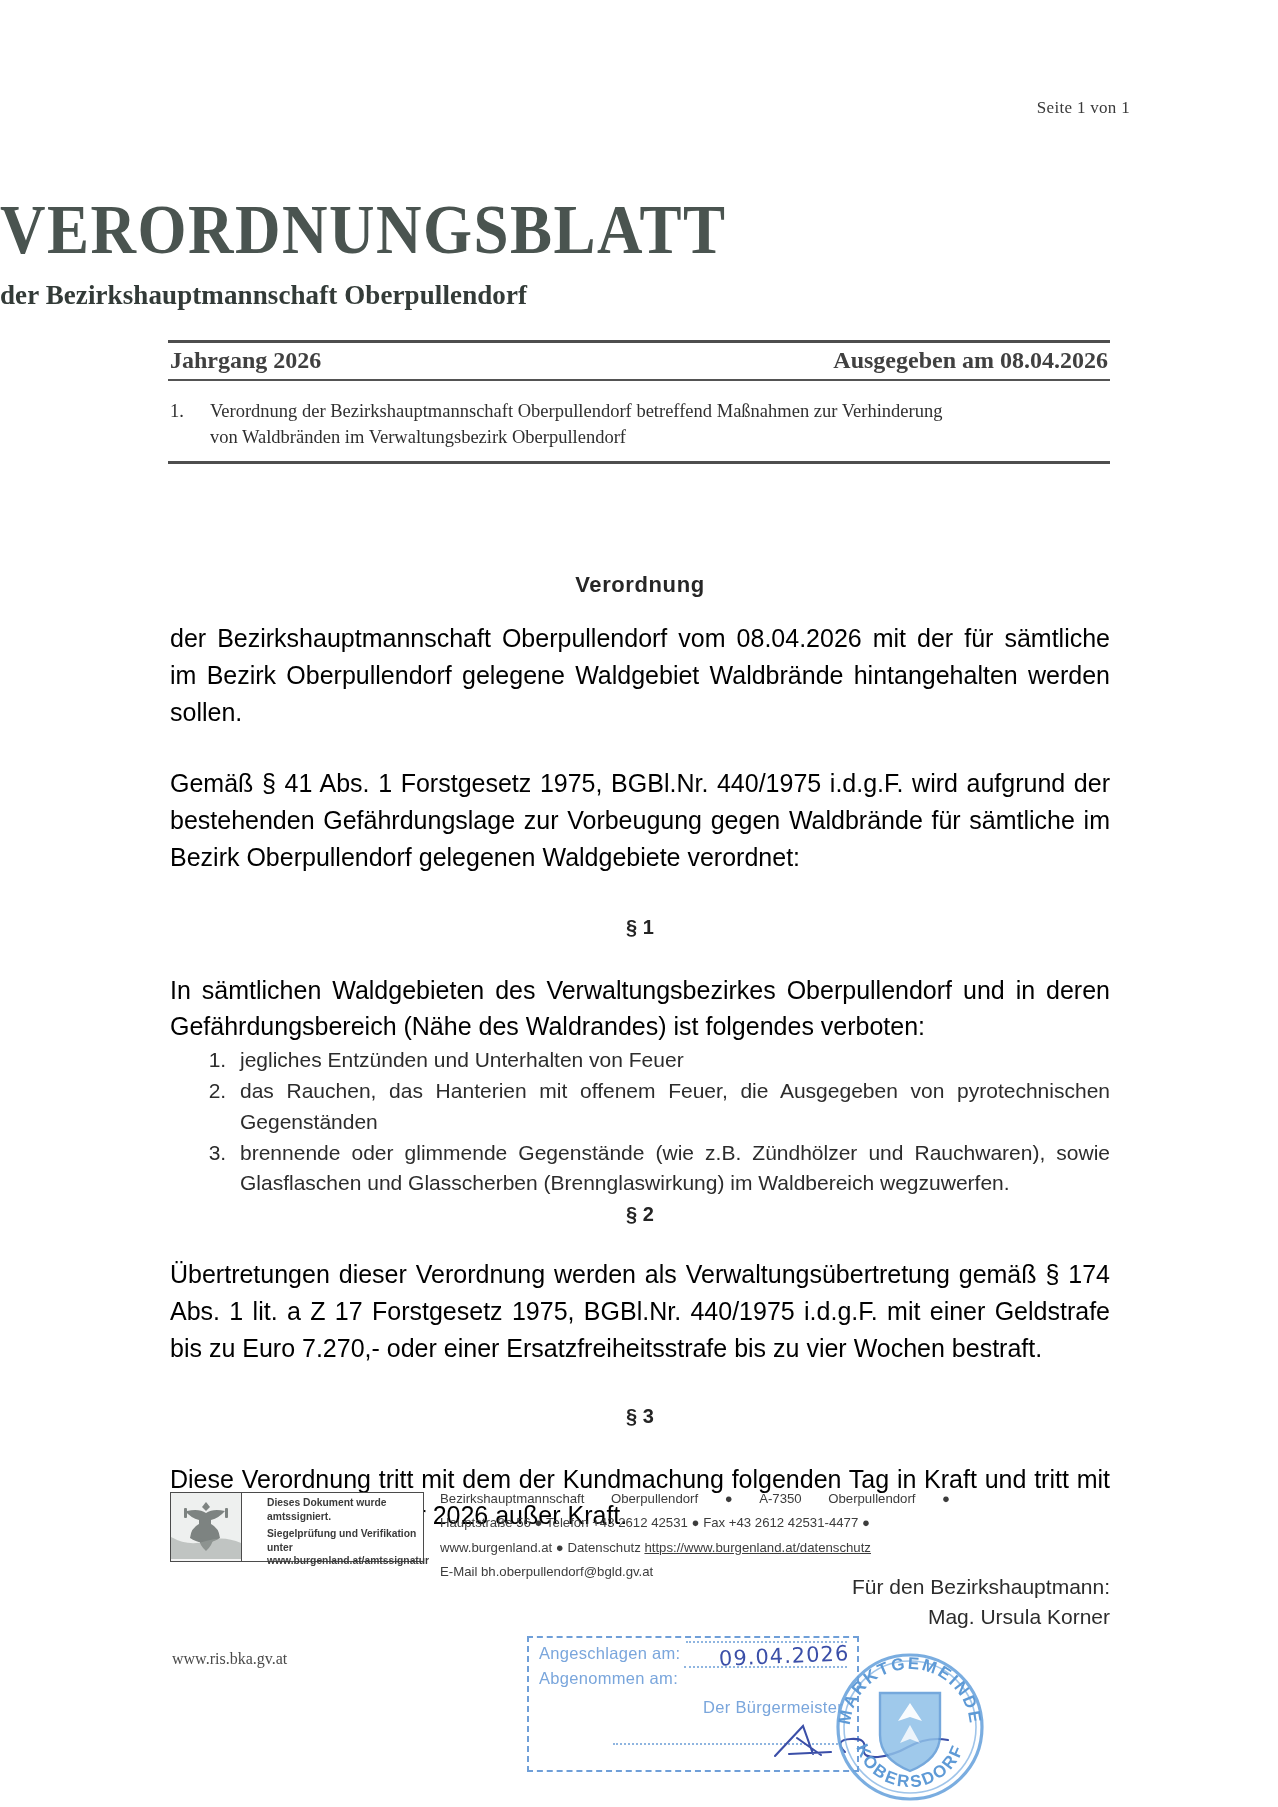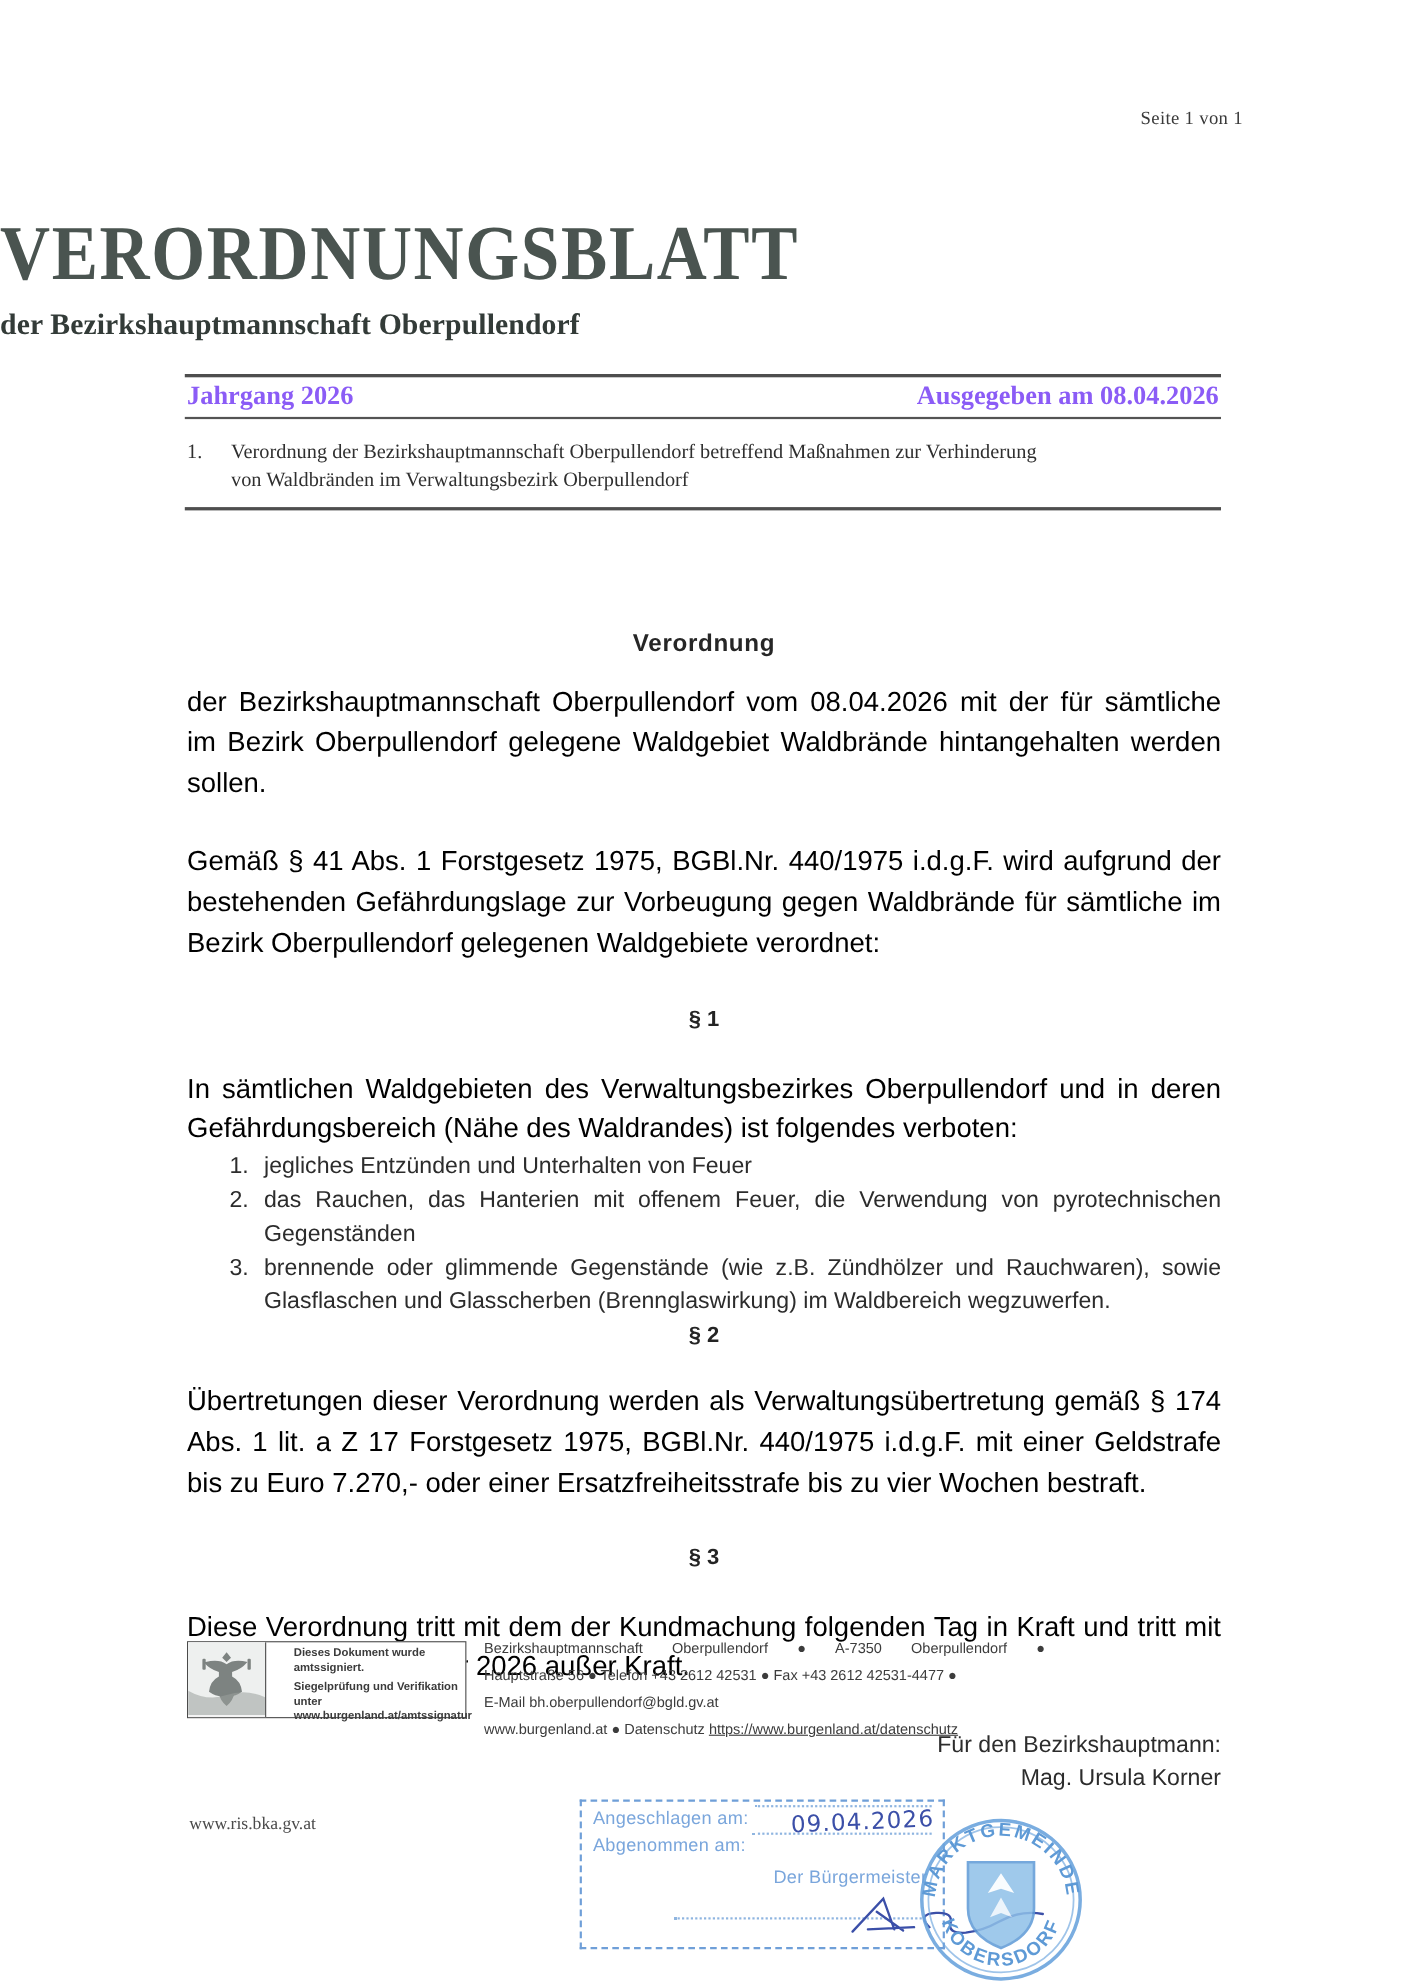--- a/index.html
+++ b/index.html
@@ -68,21 +68,21 @@
     left: 168px;
     right: 168px;
   }
   .banner-row {
     display: flex;
     justify-content: space-between;
     align-items: flex-end;
     font-family: "Liberation Serif", serif;
     font-weight: bold;
     font-size: 24px;
-    color: #8b5cf6;
+    color: #404040;
     padding: 4px 2px 5px 2px;
   }
   
   .toc {
     position: absolute;
     top: 390px;
     left: 168px;
     right: 168px;
   }
   .toc-item {
@@ -300,21 +300,21 @@
     <div class="heading-center" style="margin-top:92px;">Verordnung</div>
 
     <div class="para" style="margin-top:22px;">der Bezirkshauptmannschaft Oberpullendorf vom 08.04.2026 mit der für sämtliche im Bezirk Oberpullendorf gelegene Waldgebiet Waldbrände hintangehalten werden sollen.</div>
 
     <div class="para" style="margin-top:35px;">Gemäß § 41 Abs. 1 Forstgesetz 1975, BGBl.Nr. 440/1975 i.d.g.F. wird aufgrund der bestehenden Gefährdungslage zur Vorbeugung gegen Waldbrände für sämtliche im Bezirk Oberpullendorf gelegenen Waldgebiete verordnet:</div>
 
     <div class="sec-mark" style="margin-top:40px;">§ 1</div>
     <div class="para" style="margin-top:33px;">In sämtlichen Waldgebieten des Verwaltungsbezirkes Oberpullendorf und in deren Gefährdungsbereich (Nähe des Waldrandes) ist folgendes verboten:</div>
     <ol class="rules">
       <li>jegliches Entzünden und Unterhalten von Feuer</li>
-      <li>das Rauchen, das Hanterien mit offenem Feuer, die Verwendung von pyrotechnischen Gegenständen</li>
+      <li>das Rauchen, das Hanterien mit offenem Feuer, die Ausgegeben von pyrotechnischen Gegenständen</li>
       <li>brennende oder glimmende Gegenstände (wie z.B. Zündhölzer und Rauchwaren), sowie Glasflaschen und Glasscherben (Brennglaswirkung) im Waldbereich wegzuwerfen.</li>
     </ol>
 
     <div class="sec-mark" style="margin-top:4px;">§ 2</div>
     <div class="para" style="margin-top:30px;">Übertretungen dieser Verordnung werden als Verwaltungsübertretung gemäß § 174 Abs. 1 lit. a Z 17 Forstgesetz 1975, BGBl.Nr. 440/1975 i.d.g.F. mit einer Geldstrafe bis zu Euro 7.270,- oder einer Ersatzfreiheitsstrafe bis zu vier Wochen bestraft.</div>
 
     <div class="sec-mark" style="margin-top:38px;">§ 3</div>
     <div class="para" style="margin-top:33px;">Diese Verordnung tritt mit dem der Kundmachung folgenden Tag in Kraft und tritt mit Ablauf des 31. Oktober 2026 außer Kraft.</div>
 
     <div class="sig-block" style="margin-top:38px;">
@@ -350,24 +350,24 @@
   <div class="contact">
     <div class="justified">
       <span>Bezirkshauptmannschaft</span>
       <span>Oberpullendorf</span>
       <span>●</span>
       <span>A-7350</span>
       <span>Oberpullendorf</span>
       <span>●</span>
     </div>
     <div>Hauptstraße 56 ● Telefon +43 2612 42531 ● Fax +43 2612 42531-4477 ●</div>
-    <div>E-Mail bh.oberpullendorf@bgld.gv.at</div>
     <div>
       <span>www.burgenland.at ● Datenschutz </span><u>https://www.burgenland.at/datenschutz</u>
     </div>
+    <div>E-Mail bh.oberpullendorf@bgld.gv.at</div>
   </div>
 
   <div class="ris">www.ris.bka.gv.at</div>
 
   <div class="stamp">
     <div class="stamp-line">
       <span>Angeschlagen am:</span>
       <span class="stamp-dots"></span>
     </div>
     <div class="stamp-line">

